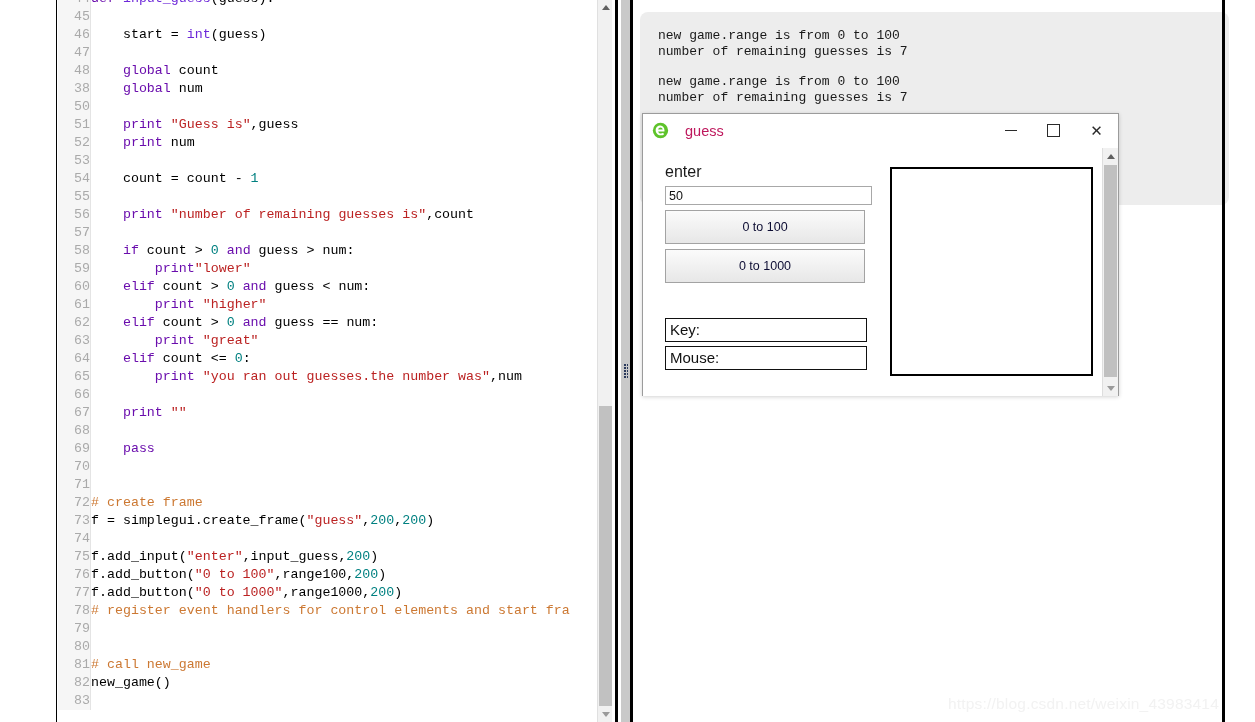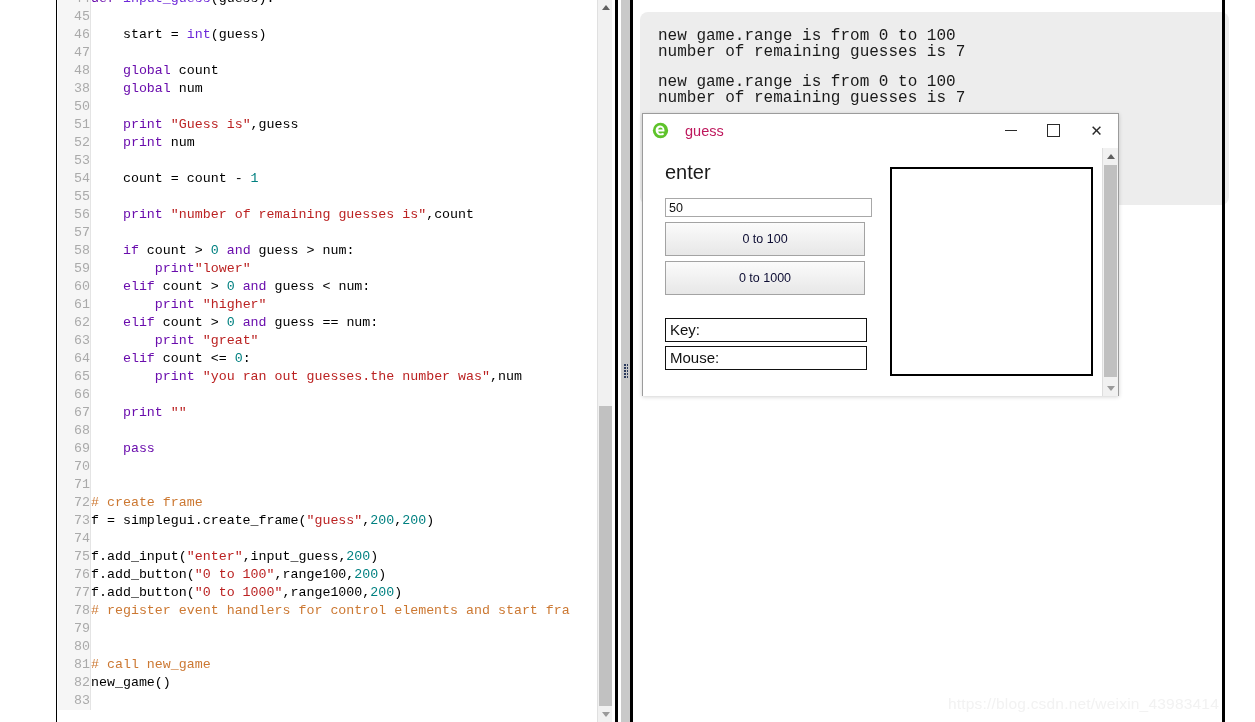--- a/index.html
+++ b/index.html
@@ -151,21 +151,21 @@
     width: 589px;
     height: 193px;
     background: #ededed;
     border-radius: 8px;
     box-sizing: border-box;
     padding: 16px 18px;
     overflow: hidden;
   }
   .console-line {
     font-family: "Liberation Mono", "DejaVu Sans Mono", monospace;
-    font-size: 16px;
+    font-size: 13px;
     line-height: 16px;
     color: #1a1a1a;
     white-space: pre;
   }
   .console-gap { height: 14px; }
 
   
   #guess-window {
     position: absolute;
     left: 642px;
@@ -246,24 +246,24 @@
     width: 13px; height: 212px;
     background: #c0c0c0;
   }
   #guess-controls {
     position: absolute;
     left: 22px; top: 14px;
     width: 209px;
   }
   #enter-label {
     font-family: "Liberation Sans", sans-serif;
-    font-size: 20px;
+    font-size: 16px;
     color: #1a1a1a;
     line-height: 20px;
-    margin-bottom: 16px;
+    margin-bottom: 4px;
   }
   #enter-input {
     display: block;
     width: 207px;
     height: 19px;
     font-family: "Liberation Sans", sans-serif;
     font-size: 12.5px;
     color: #111111;
     padding: 0 3px;
     margin: 0;

